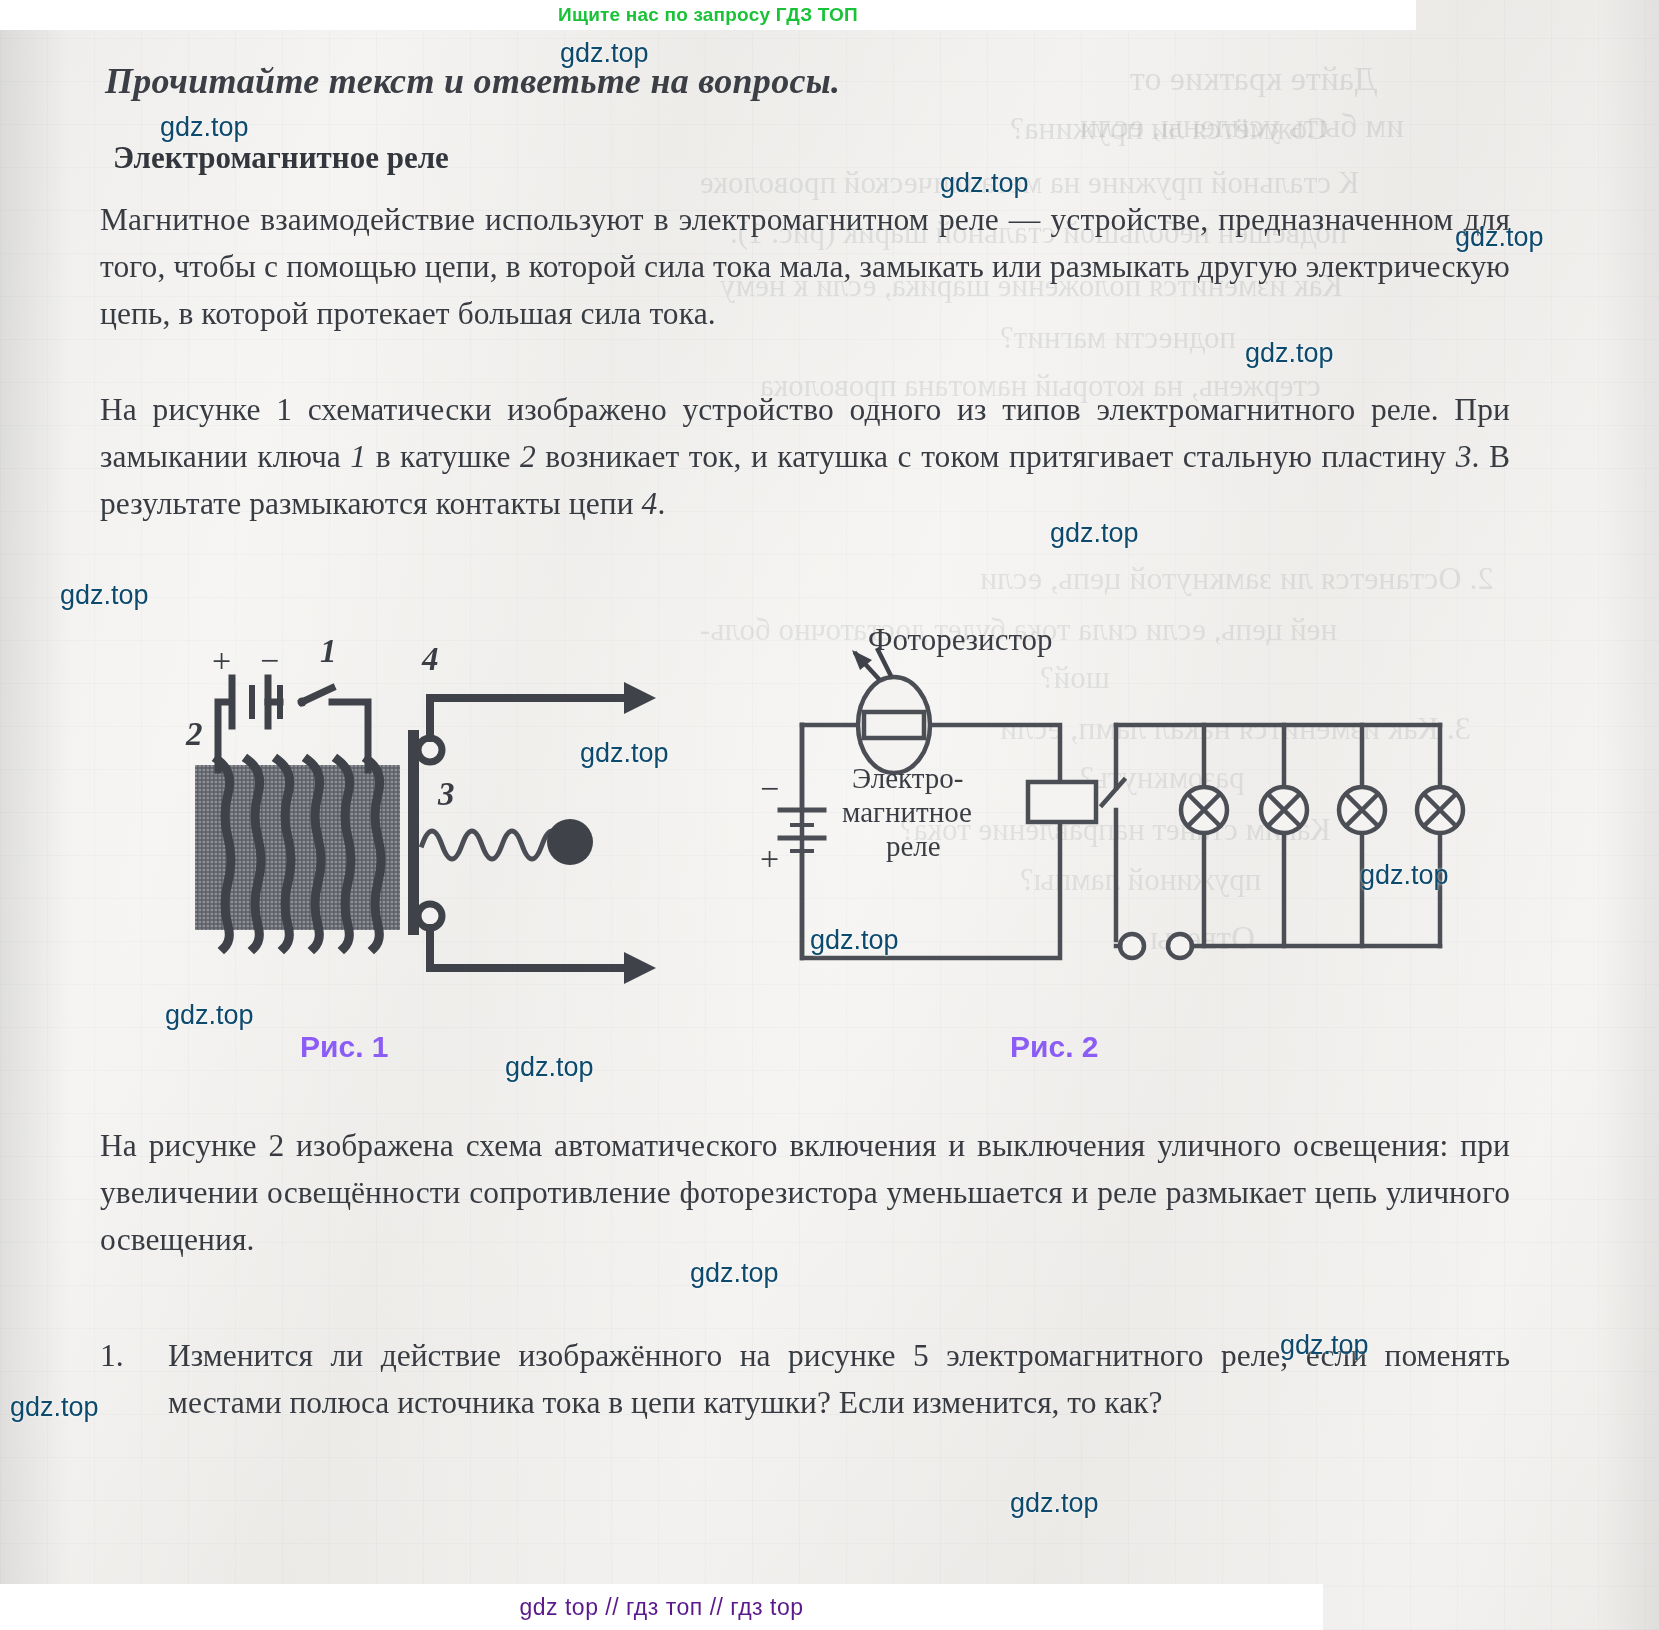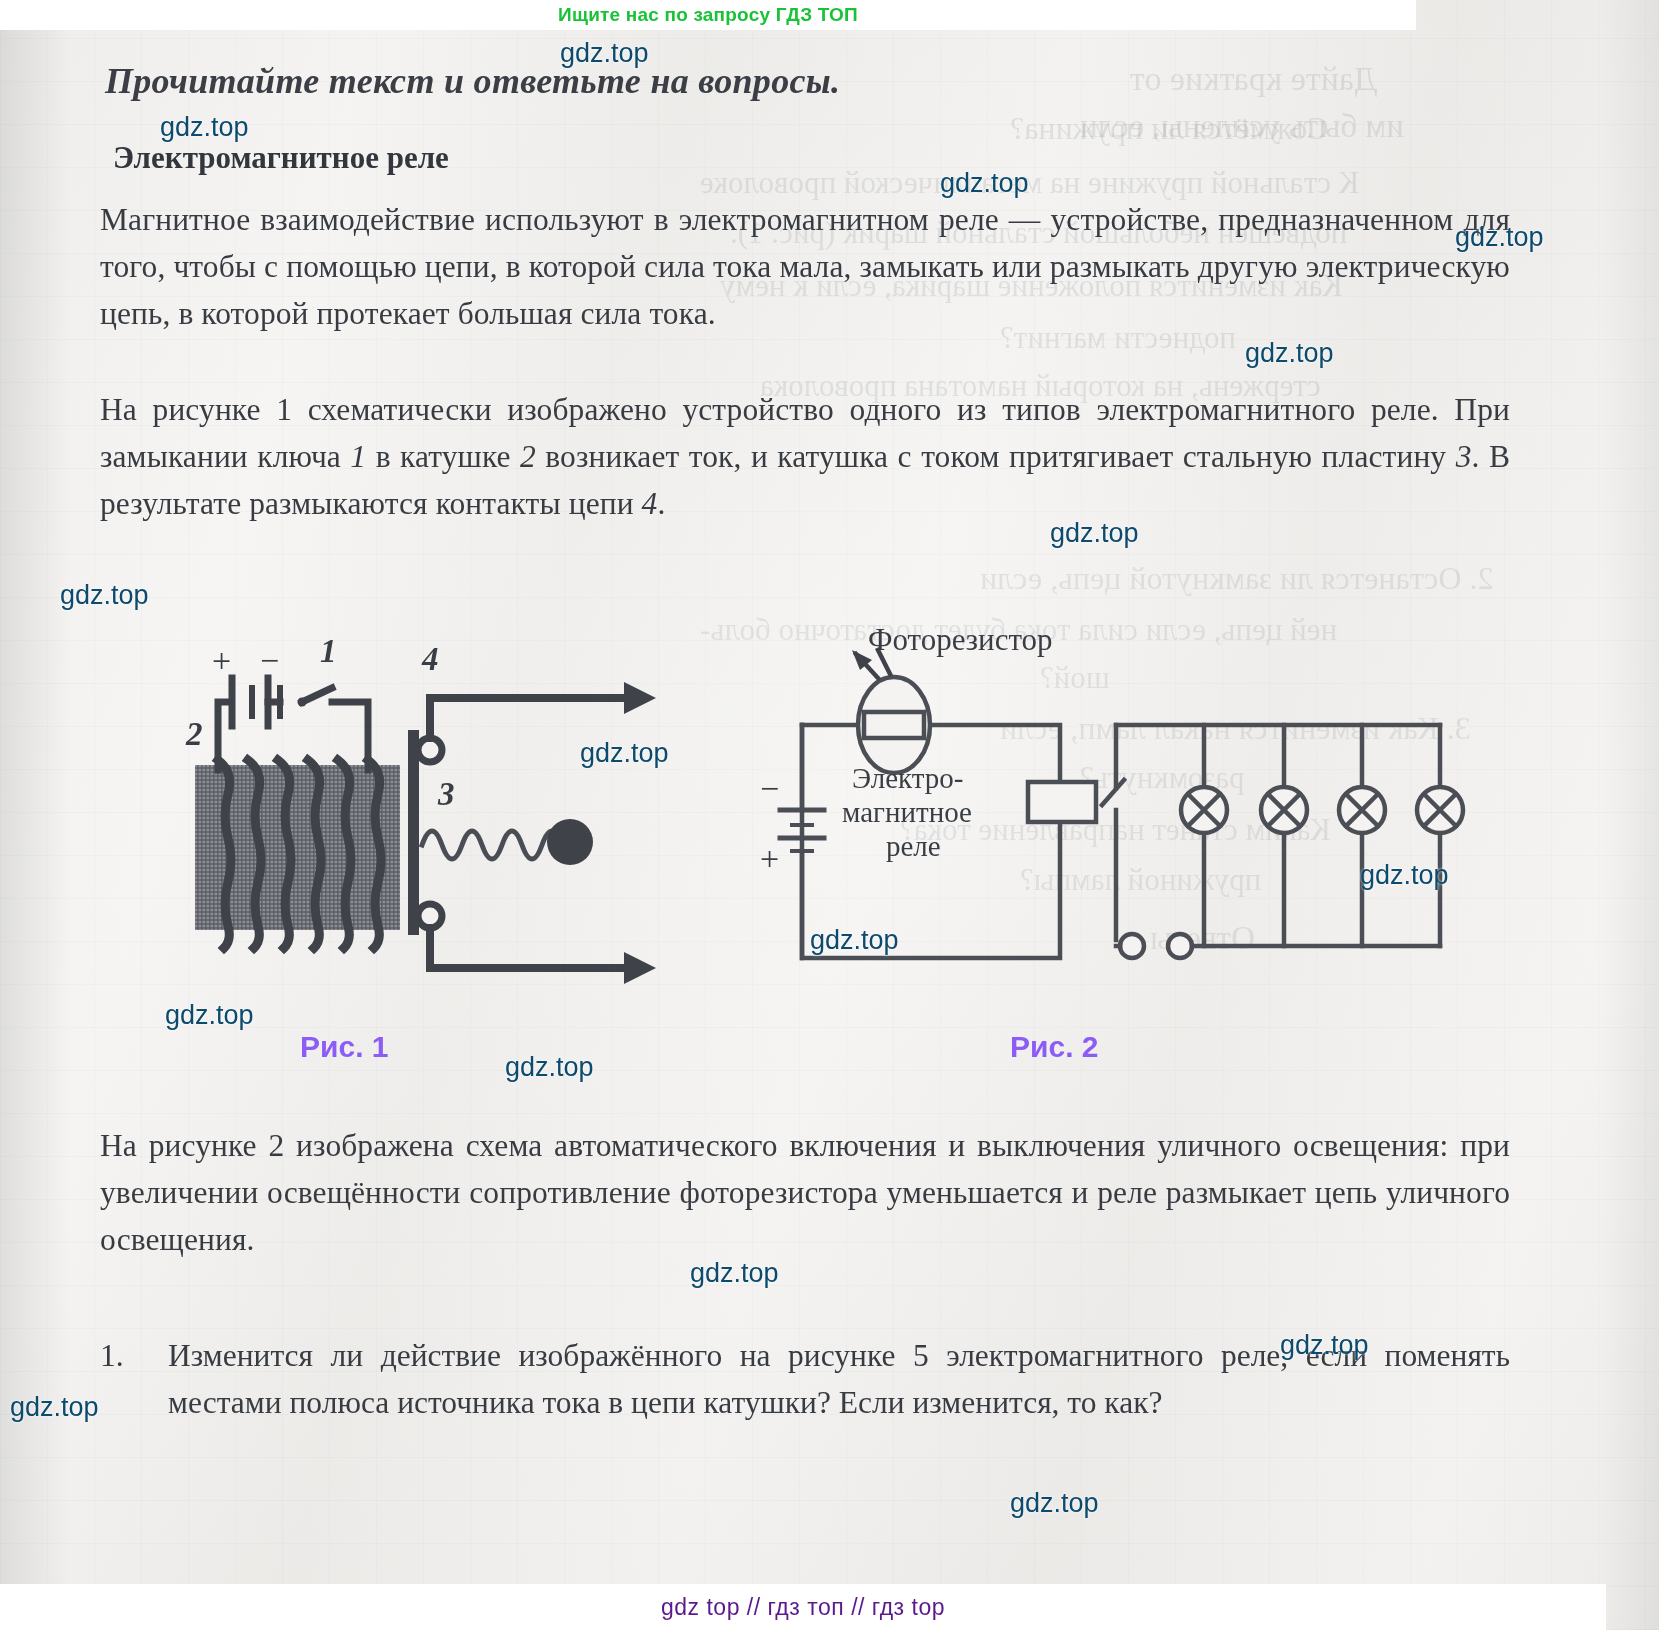--- a/index.html
+++ b/index.html
@@ -45,21 +45,21 @@
     position:absolute;left:0;top:0;width:1416px;height:30px;
     background:#ffffff;
     display:flex;align-items:center;justify-content:center;
     z-index:40;
   }
   #topbar span{
     font-family:"Liberation Sans", sans-serif;
     font-size:19px;font-weight:bold;color:#19c237;letter-spacing:.2px;
   }
   #bottombar{
-    position:absolute;left:0;bottom:0;width:1606px;height:46px;
+    position:absolute;left:0;bottom:0;width:1323px;height:46px;
     background:#ffffff;
     display:flex;align-items:center;justify-content:center;
     z-index:40;
   }
   #bottombar span{
     font-family:"Liberation Sans", sans-serif;
     font-size:23px;color:#5b1a8c;letter-spacing:.5px;
   }
 
   

